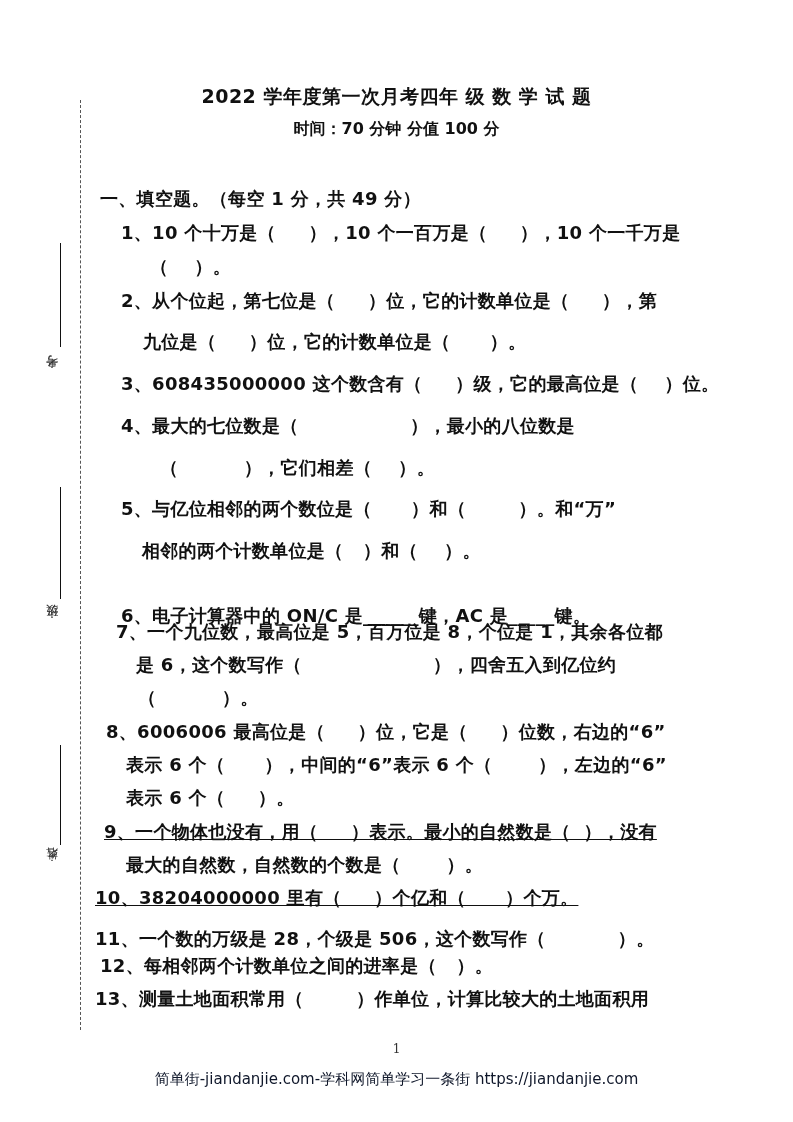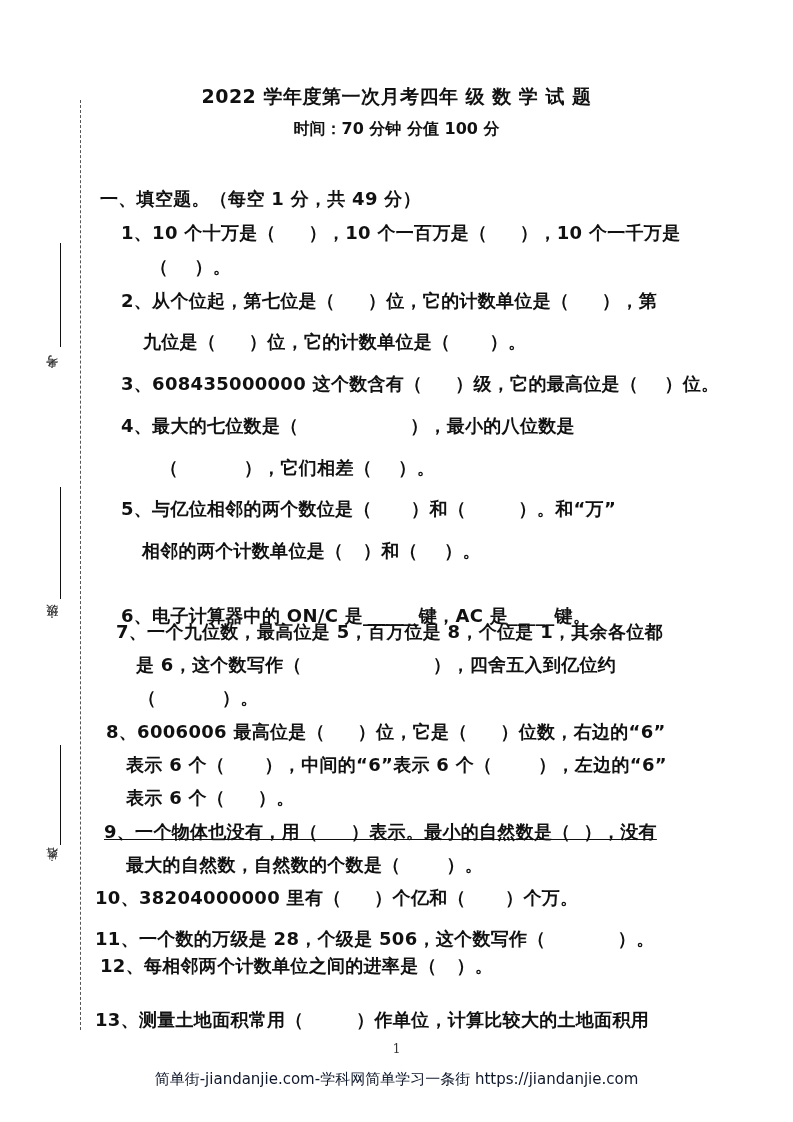--- a/index.html
+++ b/index.html
@@ -90,20 +90,20 @@
     <div class="line" style="left: 142px; top: 539px;">相邻的两个计数单位是（   ）和（    ）。</div>
     <div class="line" style="left: 121px; top: 580px; margin-top: 24px;">6、电子计算器中的 ON/C 是______键，AC 是_____键。</div>
     <div class="line" style="left: 116px; top: 620px; text-align: center;">7、一个九位数，最高位是 5，百万位是 8，个位是 1，其余各位都</div>
     <div class="line" style="left: 136px; top: 653px;">是 6，这个数写作（                    ），四舍五入到亿位约</div>
     <div class="line" style="left: 138px; top: 686px;">（          ）。</div>
     <div class="line" style="left: 106px; top: 720px;">8、6006006 最高位是（     ）位，它是（     ）位数，右边的“6”</div>
     <div class="line" style="left: 126px; top: 753px;">表示 6 个（      ），中间的“6”表示 6 个（       ），左边的“6”</div>
     <div class="line" style="left: 126px; top: 786px;">表示 6 个（     ）。</div>
     <div class="line" style="left: 104px; top: 820px; text-decoration: underline;">9、一个物体也没有，用（     ）表示。最小的自然数是（  ），没有</div>
     <div class="line" style="left: 126px; top: 853px;">最大的自然数，自然数的个数是（       ）。</div>
-    <div class="line" style="left: 95px; top: 886px;">10、38204000000 里有（     ）个亿和（      ）个万。</div>
+    <div class="line" style="left: 95px; top: 886px; text-decoration: underline;">10、38204000000 里有（     ）个亿和（      ）个万。</div>
     <div class="line" style="left: 95px; top: 920px; margin-top: 7px;">11、一个数的万级是 28，个级是 506，这个数写作（           ）。</div>
     <div class="line" style="left: 100px; top: 954px;">12、每相邻两个计数单位之间的进率是（   ）。</div>
-    <div class="line" style="left: 95px; top: 1008px;">13、测量土地面积常用（        ）作单位，计算比较大的土地面积用</div>
+    <div class="line" style="left: 95px; top: 987px;">13、测量土地面积常用（        ）作单位，计算比较大的土地面积用</div>
   </div>
 
 <div class="page-num">1</div>
 <div class="footer">简单街-jiandanjie.com-学科网简单学习一条街 https://jiandanjie.com</div>
 
 </body></html>

